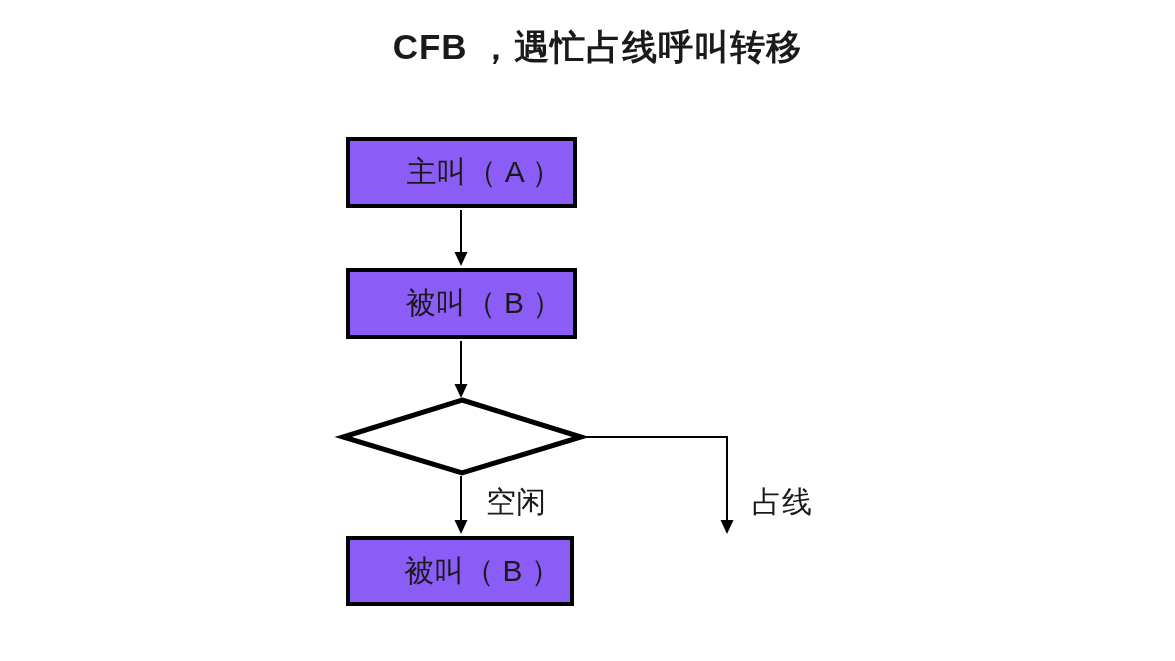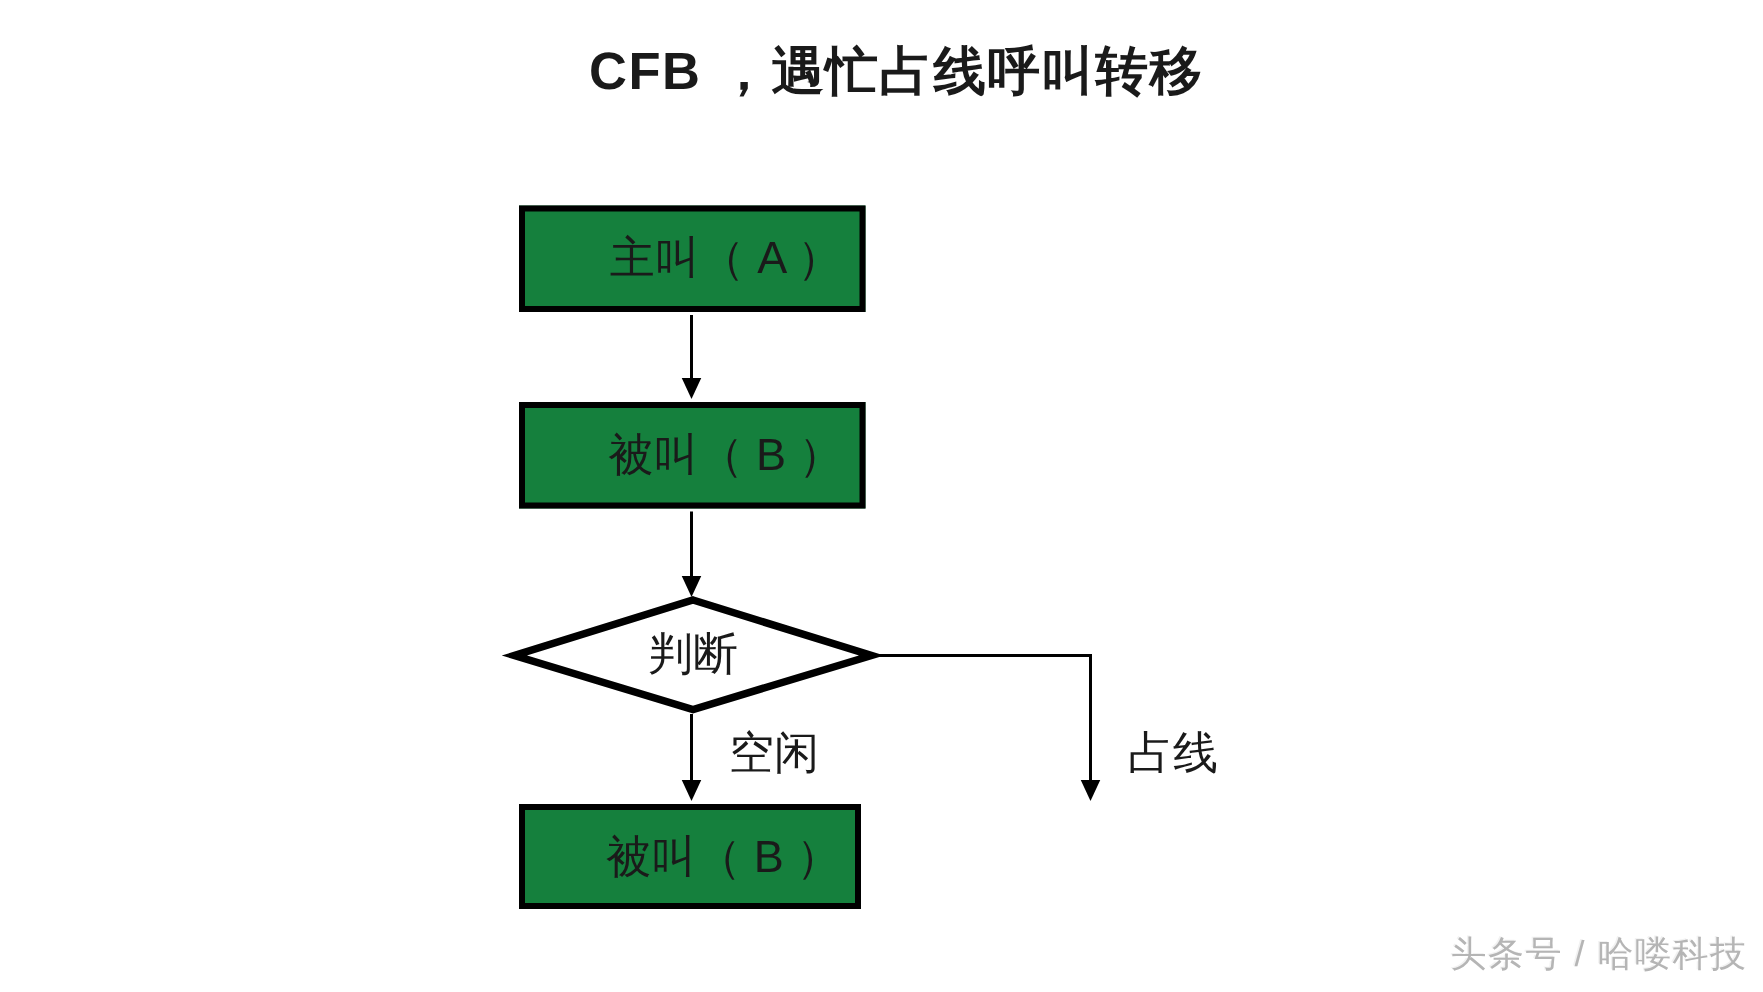--- a/index.html
+++ b/index.html
@@ -21,21 +21,21 @@
     text-align: center;
     transform: translateX(10px);
     font-size: 35px;
     font-weight: bold;
     color: #1a1a1a;
     letter-spacing: 1px;
   }
   .flow-box {
     position: absolute;
     border: 4px solid #000000;
-    background: #15803d;
+    background: #8b5cf6;
     display: flex;
     align-items: center;
     justify-content: center;
     font-size: 30px;
     color: #1a1a1a;
     white-space: nowrap;
     padding-left: 45px;
   }
   .box-caller  { left: 346px; top: 137px; width: 231px; height: 71px; }
   .box-callee  { left: 346px; top: 268px; width: 231px; height: 71px; }
@@ -95,24 +95,22 @@
     <polygon points="461,534 454.5,520 467.5,520" fill="#000000"></polygon>
 
     <polyline points="583,437 727,437 727,522" fill="none" stroke="#000000" stroke-width="2"></polyline>
     <polygon points="727,534 720.5,520 733.5,520" fill="#000000"></polygon>
   </svg>
 
   <div class="flow-box box-caller">主叫（ A ）</div>
 
   <div class="flow-box box-callee">被叫（ B ）</div>
 
-  <div class="diamond-label">判断</div>
 
   <div class="edge-label edge-label-idle">空闲</div>
 
   <div class="edge-label edge-label-busy">占线</div>
 
   <div class="flow-box box-callee2">被叫（ B ）</div>
 
 
-  <div class="watermark">头条号 / 哈喽科技</div>
 
 </div>
 
 </body></html>

